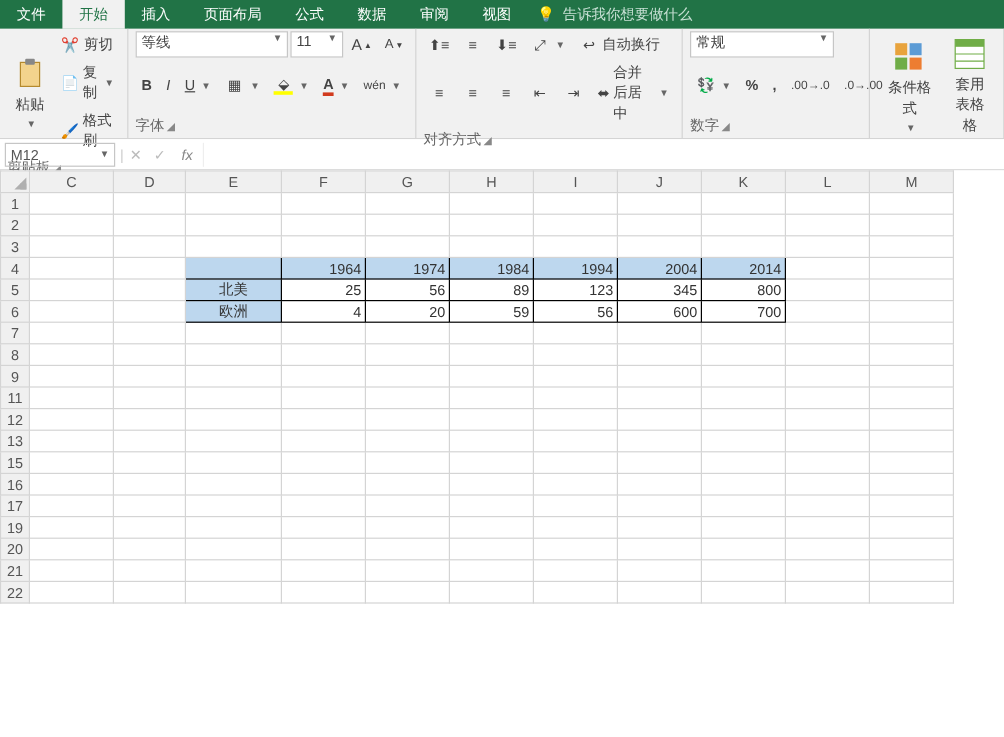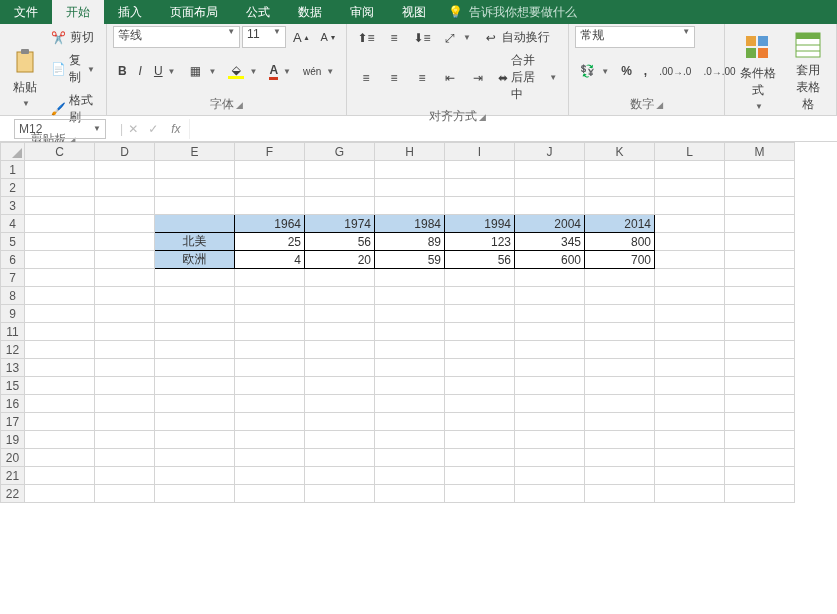--- a/index.html
+++ b/index.html
@@ -3,30 +3,30 @@
 <meta charset="utf-8">
 <style>
 *{margin:0;padding:0;box-sizing:border-box;font-family:"Microsoft YaHei","Segoe UI",sans-serif;font-size:12px}
 body{background:#fff;width:837px;height:614px;overflow:hidden;user-select:none}
 .titlebar{background:#217346;height:24px;display:flex;align-items:stretch;color:#fff}
 .tab{padding:0 14px;display:flex;align-items:center;cursor:pointer;font-size:12px}
 .tab.active{background:#f1f1f1;color:#217346}
 .tell{display:flex;align-items:center;gap:6px;color:#c7e0d4;margin-left:8px}
 .ribbon{background:#f1f1f1;border-bottom:1px solid #d4d4d4;height:92px;display:flex}
 .group{border-right:1px solid #d4d4d4;padding:2px 6px 0;display:flex;flex-direction:column;justify-content:space-between}
-.glabel{text-align:center;color:#666;font-size:11px;padding:2px 0;display:flex;justify-content:center;align-items:center;gap:2px}
+.glabel{text-align:center;color:#666;font-size:11px;padding:2px 0;display:flex;align-items:center;gap:2px}
 .corner{font-size:9px;color:#888}
 .btn{display:flex;align-items:center;gap:3px;padding:2px 4px;cursor:pointer;border:1px solid transparent;font-size:12px;color:#444}
 .big{flex-direction:column;padding:4px 6px;text-align:center;font-size:11px}
 .row{display:flex;gap:2px;align-items:center}
 .sel{border:1px solid #c6c6c6;background:#fff;height:22px;display:flex;align-items:flex-start;padding:0 4px;font-size:12px;color:#444}
 .dd{font-size:8px;color:#666;margin-left:2px}
 .ico{width:16px;height:16px;display:inline-flex;align-items:center;justify-content:center;font-size:12px}
 .fbar{height:26px;border-bottom:1px solid #d4d4d4;display:flex;align-items:center;background:#fff}
-.namebox{width:92px;border:1px solid #c6c6c6;margin:2px 14px;height:20px;display:flex;align-items:center;padding:0 4px;font-size:12px;color:#555;justify-content:space-between}
+.namebox{width:92px;border:1px solid #c6c6c6;margin:2px 4px;height:20px;display:flex;align-items:center;padding:0 4px;font-size:12px;color:#555;justify-content:space-between}
 .fx{color:#888;padding:0 8px;font-style:italic}
 .grid{position:relative;background:#fff}
 table{border-collapse:collapse;table-layout:fixed}
 th,td{border:1px solid #d4d4d4;height:18px;font-size:12px;color:#333;padding:0 3px;font-weight:normal;background:#fff}
 th{background:#f0f0f0;text-align:center;color:#555}
 th.rh{width:24px}
 td{text-align:right}
 .dat{background:#bdd7ee!important;border:1px solid #000!important}
 .datnum{background:#fff;border:1px solid #000!important}
 .lab{text-align:center}

